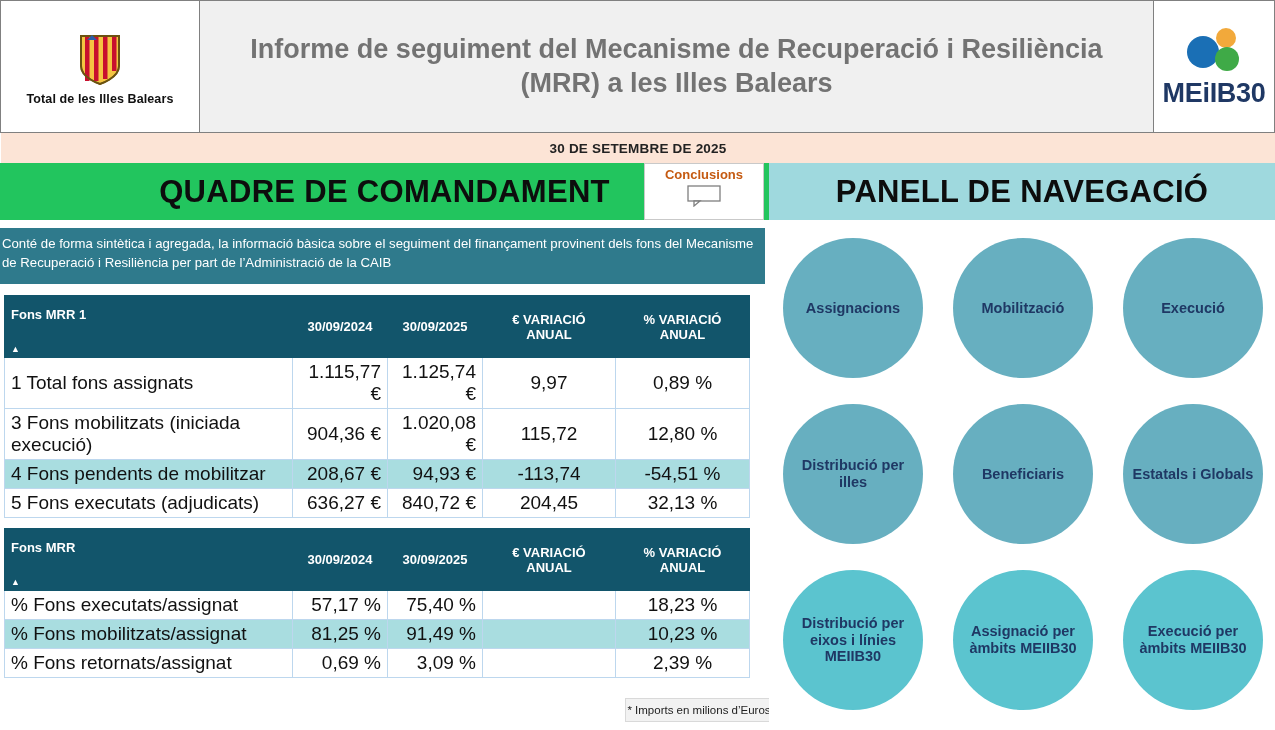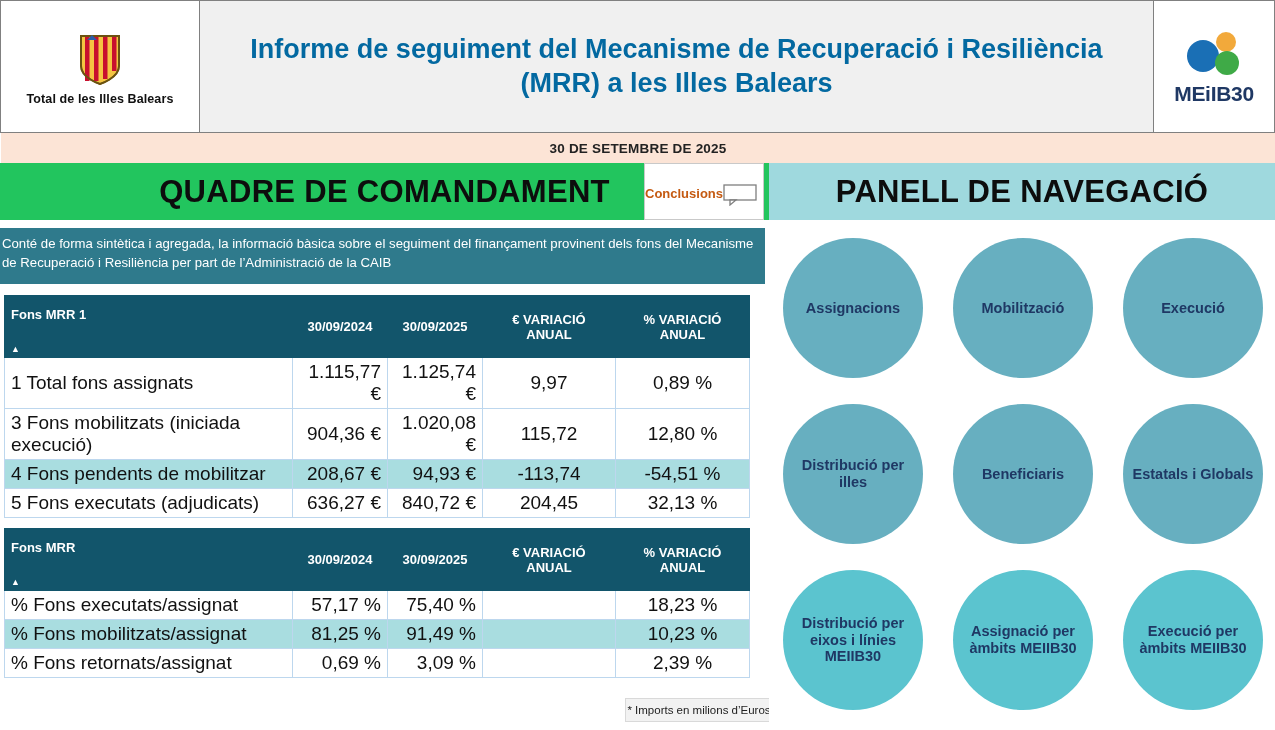--- a/index.html
+++ b/index.html
@@ -52,39 +52,39 @@
     background: #f0f0f0;
     display: flex;
     align-items: center;
     justify-content: center;
     text-align: center;
     padding: 0 18px;
   }
   .header-title span {
     font-size: 27px;
     font-weight: bold;
-    color: #0369a1;
+    color: #737373;
     line-height: 1.25;
   }
   .header-logo-right {
     width: 121px;
     border: 1px solid #808080;
     border-left: none;
     background: #ffffff;
     display: flex;
     flex-direction: column;
     align-items: center;
     justify-content: center;
   }
   .meiib-mark {
     position: relative;
     width: 66px; height: 52px;
   }
   .meiib-text {
-    font-size: 21px;
+    font-size: 27px;
     font-weight: bold;
     color: #1f3864;
     letter-spacing: -0.3px;
     margin-top: 2px;
   }
 
   
   .date-bar {
     position: absolute; left: 0; top: 133px;
     width: 1275px; height: 30px;
@@ -118,21 +118,21 @@
     font-size: 31px; font-weight: bold; color: #0d0d0d;
     letter-spacing: 0.3px;
   }
 
   
   .conclusions {
     position: absolute; left: 644px; top: 163px;
     width: 120px; height: 57px;
     background: #ffffff;
     border: 1px solid #c9c9c9;
-    display: flex; flex-direction: row; align-items: center;
+    display: flex; flex-direction: column; align-items: center;
     padding-top: 3px;
     cursor: pointer;
   }
   .conclusions .c-label {
     font-size: 13px; font-weight: bold; color: #c55a11;
   }
   .bubble {
     position: relative;
     width: 34px; height: 22px;
     margin-top: 3px;

